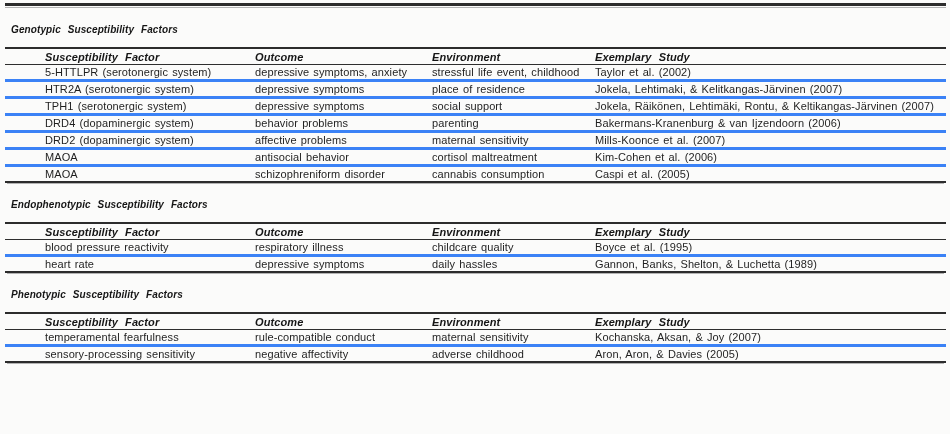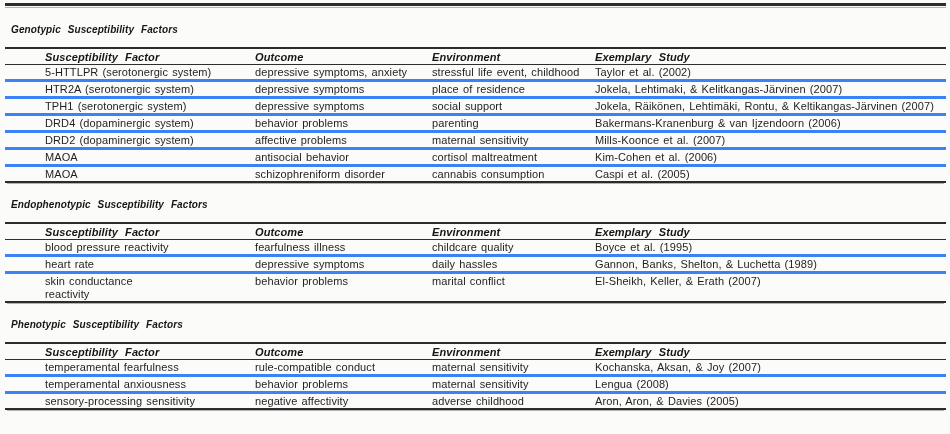--- a/index.html
+++ b/index.html
@@ -143,36 +143,29 @@
       <tr>
         <th class="c1">Susceptibility Factor</th>
         <th class="c2">Outcome</th>
         <th class="c3">Environment</th>
         <th class="c4">Exemplary Study</th>
       </tr>
     </thead>
     <tbody>
       <tr>
         <td class="c1">blood pressure reactivity</td>
-        <td class="c2">fearfulness illness</td>
+        <td class="c2">respiratory illness</td>
         <td class="c3">childcare quality</td>
         <td class="c4">Boyce et al. (1995)</td>
       </tr>
       <tr>
         <td class="c1">heart rate</td>
         <td class="c2">depressive symptoms</td>
         <td class="c3">daily hassles</td>
         <td class="c4">Gannon, Banks, Shelton, &amp; Luchetta (1989)</td>
-      </tr>
-      <tr>
-        <td class="c1">skin conductance
-reactivity</td>
-        <td class="c2">behavior problems</td>
-        <td class="c3">marital conflict</td>
-        <td class="c4">El-Sheikh, Keller, &amp; Erath (2007)</td>
       </tr>
     </tbody>
   </table>
 
   <div class="sec-title">Phenotypic Susceptibility Factors</div>
   <table>
     <colgroup>
         <col class="w1">
         <col class="w2">
         <col class="w3">
@@ -187,26 +180,20 @@
       </tr>
     </thead>
     <tbody>
       <tr>
         <td class="c1">temperamental fearfulness</td>
         <td class="c2">rule-compatible conduct</td>
         <td class="c3">maternal sensitivity</td>
         <td class="c4">Kochanska, Aksan, &amp; Joy (2007)</td>
       </tr>
       <tr>
-        <td class="c1">temperamental anxiousness</td>
-        <td class="c2">behavior problems</td>
-        <td class="c3">maternal sensitivity</td>
-        <td class="c4">Lengua (2008)</td>
-      </tr>
-      <tr>
         <td class="c1">sensory-processing sensitivity</td>
         <td class="c2">negative affectivity</td>
         <td class="c3">adverse childhood</td>
         <td class="c4">Aron, Aron, &amp; Davies (2005)</td>
       </tr>
     </tbody>
   </table>
 </div>
 
 </body></html>

